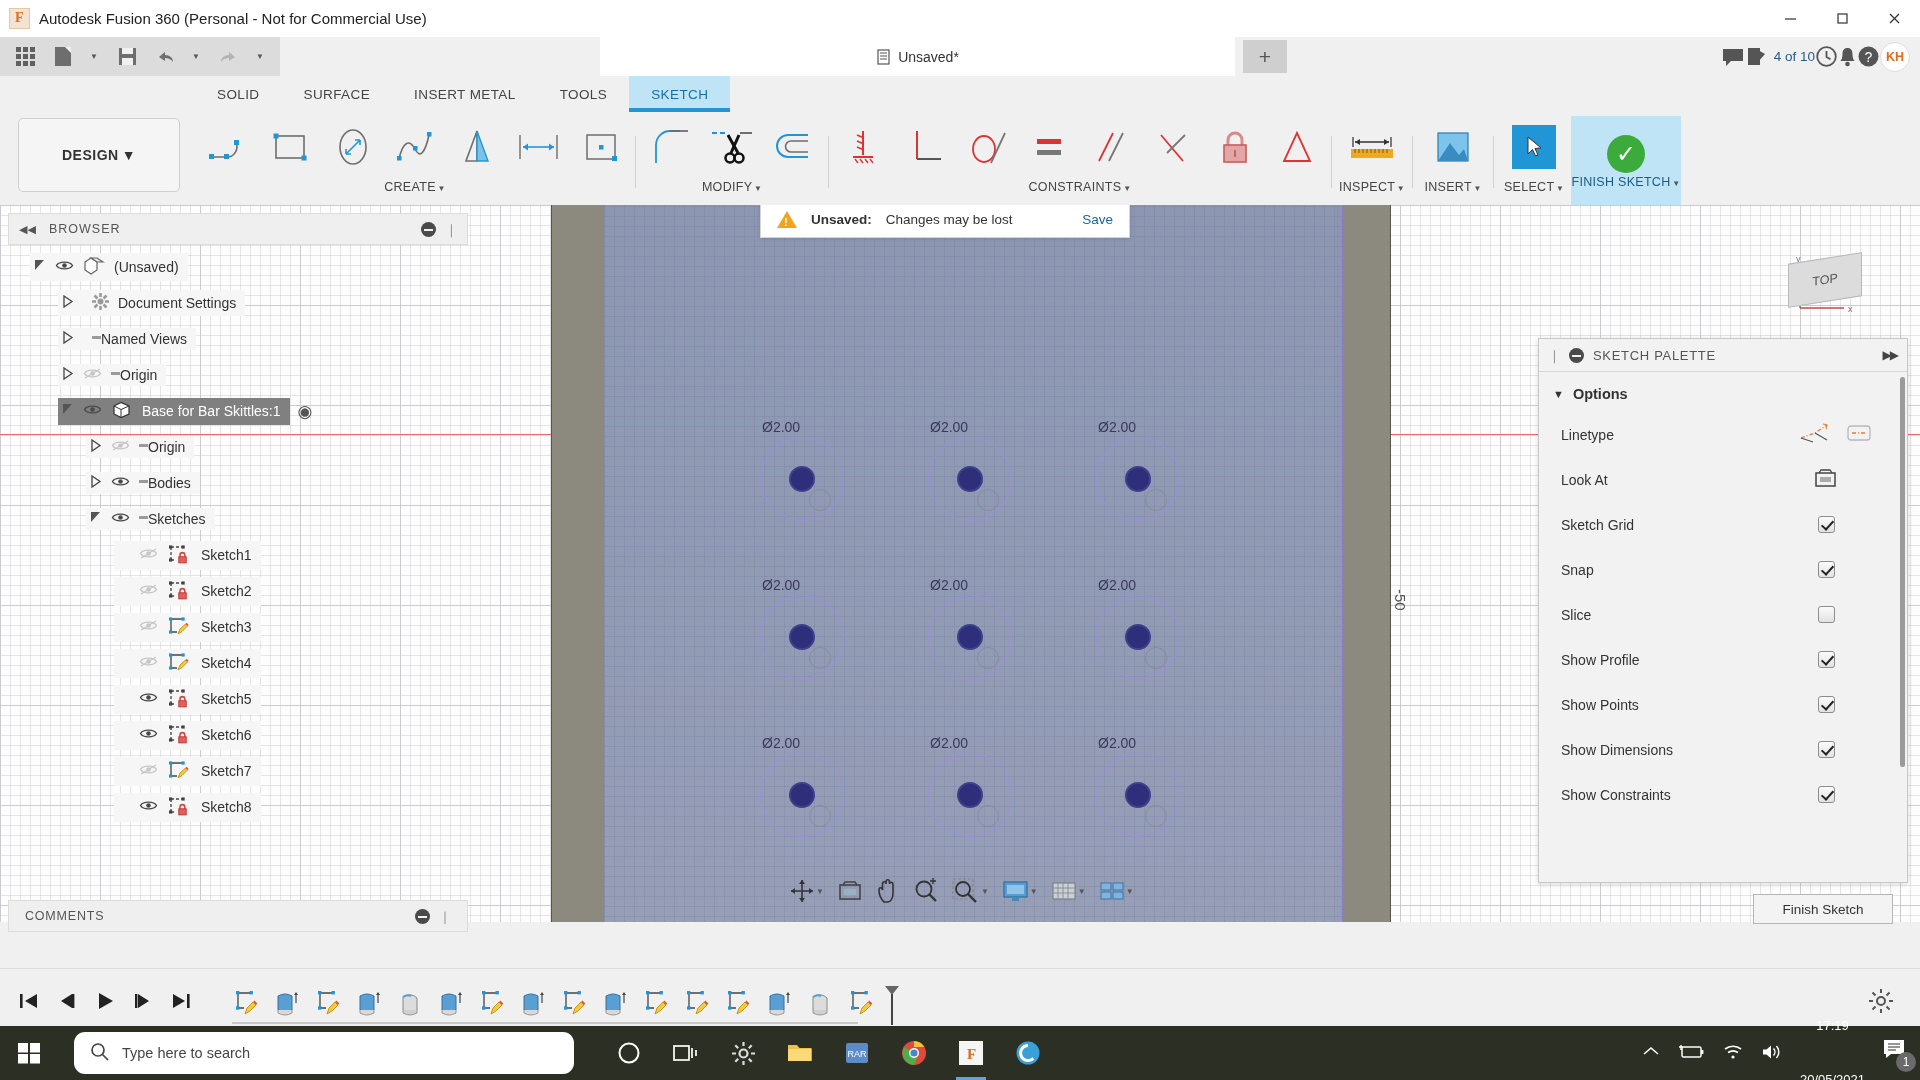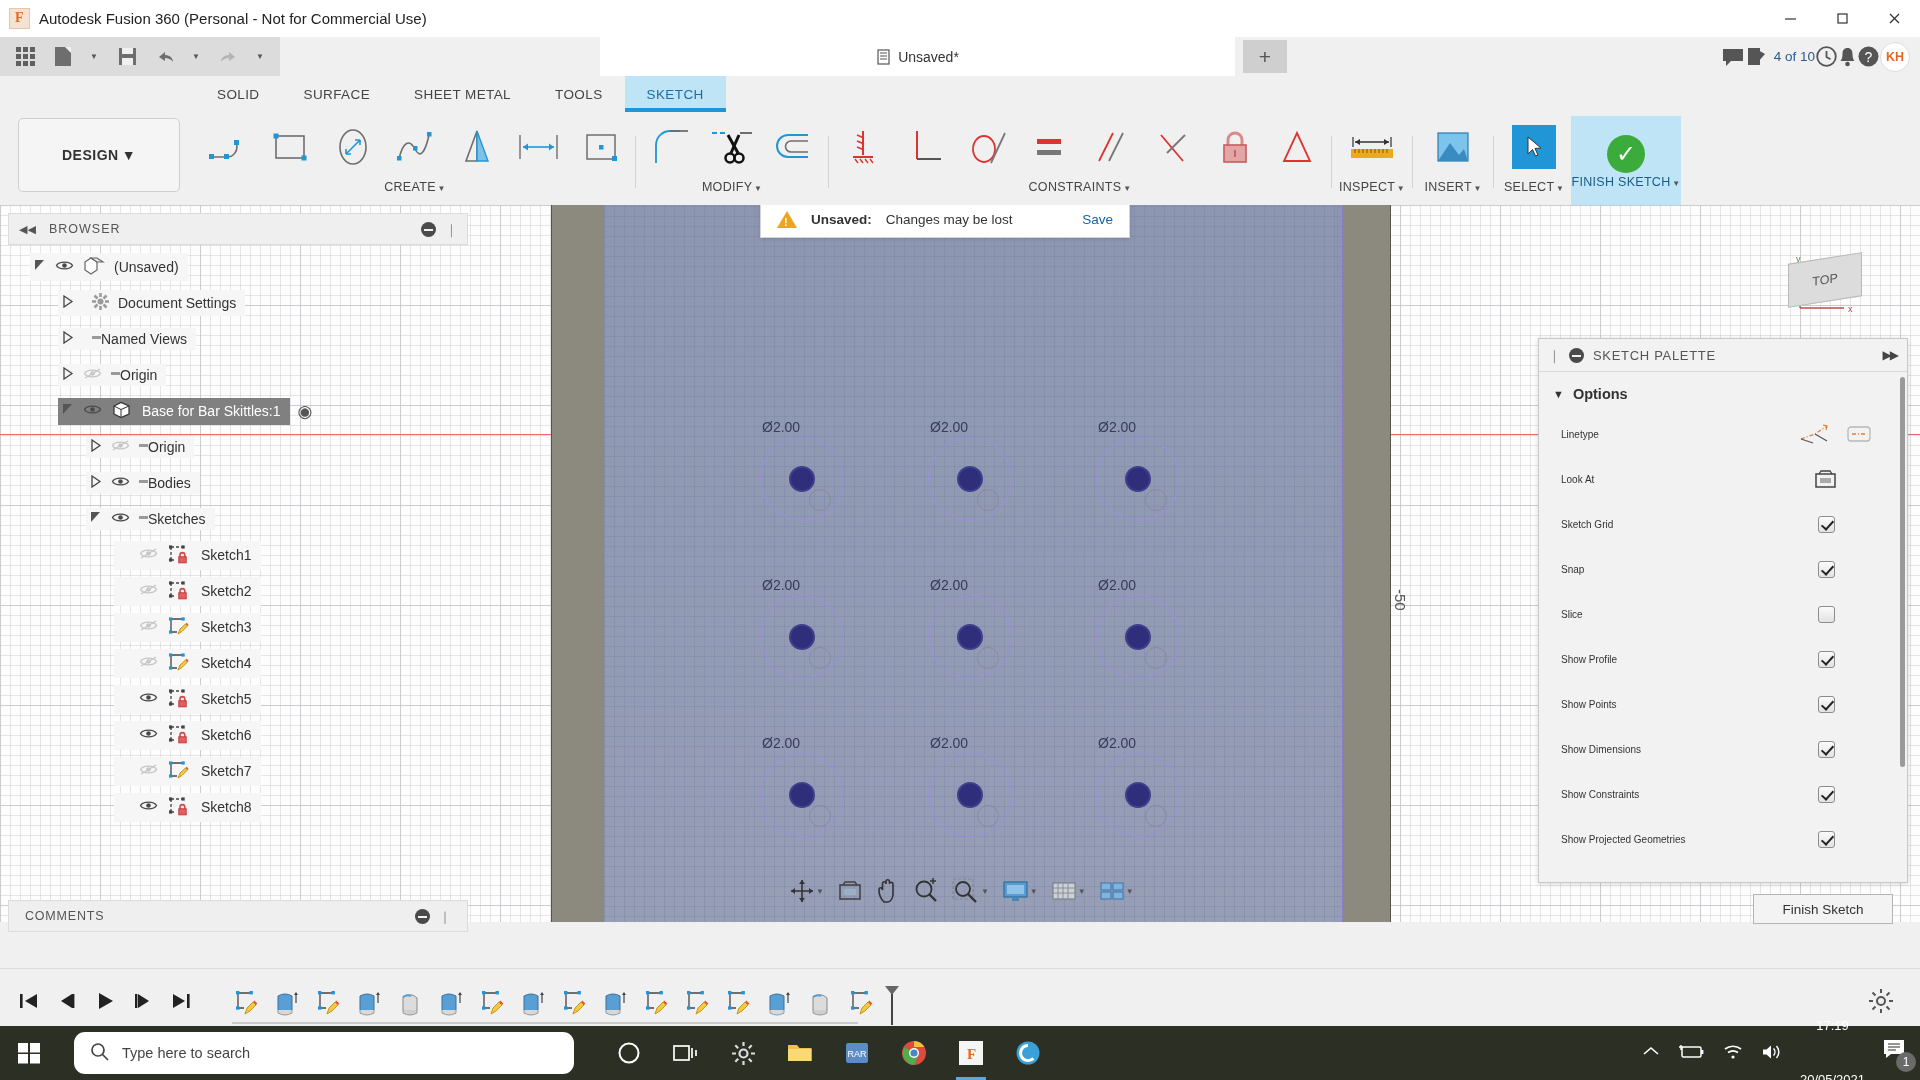--- a/index.html
+++ b/index.html
@@ -137,21 +137,21 @@
   .palette { position:absolute; right:12px; top:338px; width:370px; height:545px;
      background:#f2f2f2; border:1px solid #c8c8c8; box-shadow:0 1px 5px rgba(0,0,0,.14);}
   .pal-hdr { height:33px; display:flex; align-items:center; gap:9px; padding:0 10px;
      border-bottom:1px solid #d8d8d8; background:#f2f2f2;}
   .pal-title{font-size:13px;color:#555;letter-spacing:.7px;}
   .dot-minus{width:15px;height:15px;border-radius:50%;background:#4a4a4a;position:relative;flex:none;}
   .dot-minus::after{content:"";position:absolute;left:3px;top:7px;width:9px;height:2px;background:#f2f2f2;}
   .pal-expand{margin-left:auto;font-size:12px;color:#444;letter-spacing:-2px;}
   .pal-opt-hdr{display:flex;align-items:center;gap:9px;padding:14px 14px 10px 14px;
      font-size:14.5px;font-weight:bold;color:#333;}
-  .prow { height:45px; display:flex; align-items:center; padding:0 14px 0 22px; font-size:10px; color:#333;}
+  .prow { height:45px; display:flex; align-items:center; padding:0 14px 0 22px; font-size:14px; color:#333;}
   .prow .pname{flex:1;}
   .cbx { width:17px;height:17px;border:1px solid #8d8d8d;border-radius:3px;
      background:linear-gradient(#fbfbfb,#e2e2e2); position:relative; margin-right:58px;}
   .cbx.on::after{content:"";position:absolute;left:5px;top:1px;width:5px;height:10px;
      border:solid #222;border-width:0 2px 2px 0;transform:rotate(42deg);}
   .pal-scroll{position:absolute;right:2px;top:38px;width:5px;height:390px;background:#9a9a9a;border-radius:3px;}
   .finish-sk-btn{position:absolute;right:14px;bottom:-42px;width:140px;height:30px;
      border:1px solid #b5b5b5;background:#f3f3f3;display:flex;align-items:center;
      justify-content:center;font-size:13.5px;color:#333;}
   
@@ -294,21 +294,21 @@
         </svg>
     </div>
     <div class="avatar">KH</div>
   </div>
 </div>
 
 <div class="ribbon">
   <div class="tabs">
     <div class="tab">SOLID</div>
     <div class="tab">SURFACE</div>
-    <div class="tab">SHEET METAL</div>
+    <div class="tab">INSERT METAL</div>
     <div class="tab">TOOLS</div>
     <div class="tab active">SKETCH</div>
   </div>
 
   <div class="design-box">
     <span>DESIGN</span>
     <span class="caret-sm">▼</span>
   </div>
 
   <div class="rib-items">
@@ -1015,24 +1015,20 @@
       <div class="prow">
         <span class="pname">Show Points</span>
         <span class="cbx on"></span>
       </div>
       <div class="prow">
         <span class="pname">Show Dimensions</span>
         <span class="cbx on"></span>
       </div>
       <div class="prow">
         <span class="pname">Show Constraints</span>
-        <span class="cbx on"></span>
-      </div>
-      <div class="prow">
-        <span class="pname">Show Projected Geometries</span>
         <span class="cbx on"></span>
       </div>
     </div>
   <div class="pal-scroll"></div>
   <div class="finish-sk-btn">Finish Sketch</div>
 </div>
 
 <div class="timeline">
   <div class="tl-play">
     <span>

